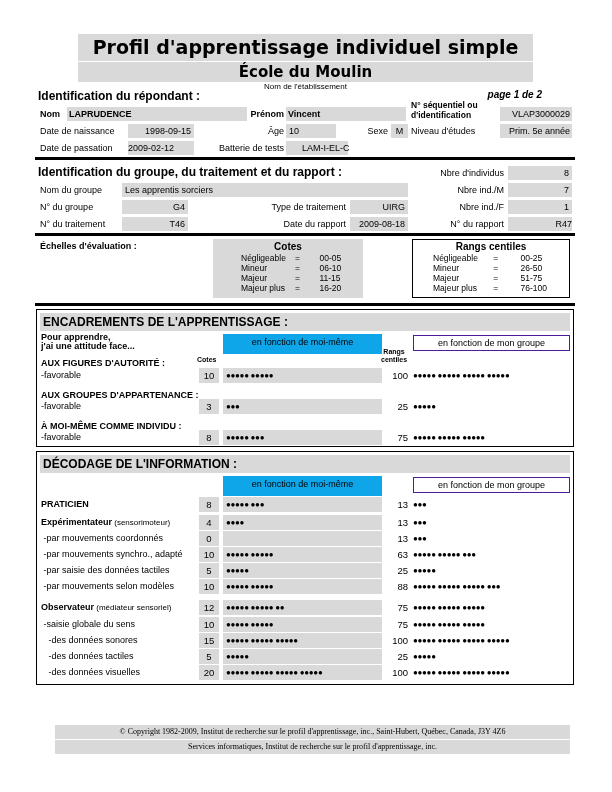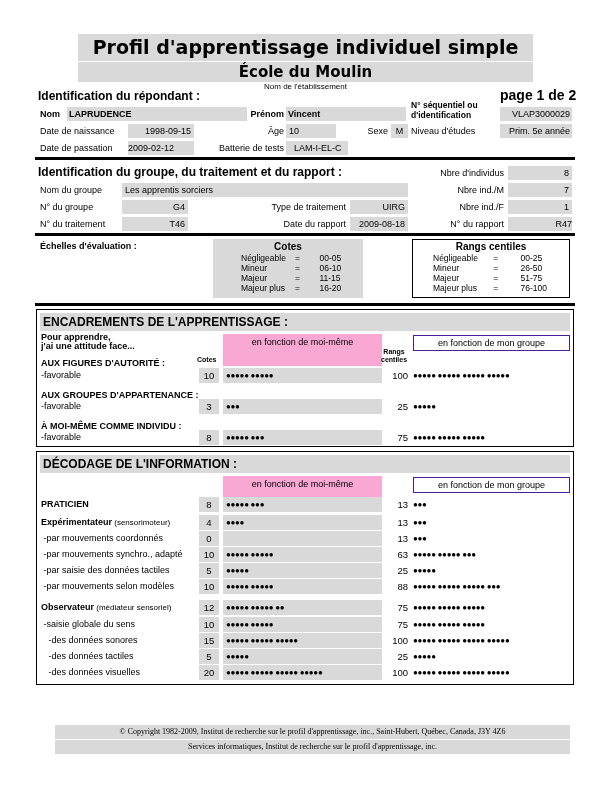--- a/index.html
+++ b/index.html
@@ -28,21 +28,21 @@
   .scale-row { display: flex; }
   .scale-row span:nth-child(1) { width: 62px; }
   .scale-row span:nth-child(2) { width: 28px; text-align: left; }
   .scale-row span:nth-child(3) { width: 50px; }
 
   
   .frame { position: absolute; left: 36px; width: 538px; border: 1.5px solid #000; }
   .band { position: absolute; left: 3px; right: 3px; height: 18px; line-height: 18px;
           font-size: 12px; font-weight: bold; padding-left: 3px; background: #d9d9d9; }
   .lead { position: absolute; left: 4px; font-size: 9px; font-weight: bold; line-height: 9px; }
-  .hdr-self { position: absolute; height: 32px; line-height: 16px; font-size: 9px; text-align: center; background: #f9a8d4; }
+  .hdr-self { position: absolute; height: 20px; line-height: 16px; font-size: 9px; text-align: center; background: #0ea5e9; }
   .hdr-group { position: absolute; height: 16px; line-height: 14px; font-size: 9px; text-align: center; border: 1px solid #4c1d95; }
   .mini { position: absolute; font-size: 7px; font-weight: bold; line-height: 8px; text-align: center; }
 
   .row { position: absolute; left: 0; right: 0; height: 15px; }
   .row .lbl { position: absolute; left: 4px; top: 0; line-height: 15px; font-size: 9px; white-space: nowrap; }
   .row .lbl small { font-size: 8px; font-weight: normal; }
   .row .score { position: absolute; left: 162px; width: 20px; height: 15px; line-height: 15px; font-size: 9.5px; text-align: center; background: #d9d9d9; }
   .row .bar { position: absolute; left: 186px; width: 159px; height: 15px; line-height: 15px; font-size: 8px; letter-spacing: -0.3px; padding-left: 3px; background: #d9d9d9; white-space: nowrap; }
   .row .pct { position: absolute; left: 345px; width: 26px; height: 15px; line-height: 15px; font-size: 9.5px; text-align: right; }
   .row .pbar { position: absolute; left: 376px; height: 15px; line-height: 15px; font-size: 8px; letter-spacing: -0.3px; white-space: nowrap; }
@@ -53,21 +53,21 @@
           font-family: "Liberation Serif", "DejaVu Serif", serif; font-size: 8px; background: #d9d9d9; }
 </style>
 </head>
 <body>
 
 <div id="title" class="abs gray">Profil d'apprentissage individuel simple</div>
 <div id="school" class="abs gray">École du Moulin</div>
 <div id="school-caption" class="abs">Nom de l'établissement</div>
 
 <div class="section-title" style="left:38px; top:89px;">Identification du répondant :</div>
-<div class="cell b r" style="left:500px; top:88px; width:70px; font-size:14px;">page 1 de 2</div>
+<div class="cell b r" style="left:472px; top:88px; width:70px; font-size:10px;font-style:italic;">page 1 de 2</div>
 
 <div class="cell b" style="left:40px; top:107px;">Nom</div>
 <div class="cell b gray" style="left:67px; top:107px; width:180px; padding-left:2px;">LAPRUDENCE</div>
 <div class="cell b r" style="left:220px; top:107px; width:64px;">Prénom</div>
 <div class="cell b gray" style="left:286px; top:107px; width:120px; padding-left:2px;">Vincent</div>
 <div class="abs b" style="left:411px; top:100px; font-size:8.5px; line-height:10px;">
   <div>N° séquentiel ou</div>
   <div>d'identification</div>
 </div>
 <div class="cell gray r" style="left:500px; top:107px; width:72px; padding-right:2px;">VLAP3000029</div>
@@ -77,21 +77,21 @@
 <div class="cell r" style="left:230px; top:124px; width:54px;">Âge</div>
 <div class="cell gray" style="left:286px; top:124px; width:50px; padding-left:3px;">10</div>
 <div class="cell r" style="left:355px; top:124px; width:33px;">Sexe</div>
 <div class="cell gray c" style="left:391px; top:124px; width:17px;">M</div>
 <div class="cell" style="left:411px; top:124px;">Niveau d'études</div>
 <div class="cell gray r" style="left:500px; top:124px; width:72px; padding-right:2px;">Prim. 5e année</div>
 
 <div class="cell" style="left:40px; top:141px;">Date de passation</div>
 <div class="cell gray r" style="left:128px; top:141px; width:66px; padding-right:21px;">2009-02-12</div>
 <div class="cell r" style="left:200px; top:141px; width:84px;">Batterie de tests</div>
-<div class="cell gray" style="left:286px; top:141px; width:62px; padding-left:8px;">LAM-I-EL-C</div>
+<div class="cell gray" style="left:286px; top:141px; width:62px; padding-left:16px;">LAM-I-EL-C</div>
 
 <div class="hrule" style="top:157px;"></div>
 
 <div class="section-title" style="left:38px; top:165px;">Identification du groupe, du traitement et du rapport :</div>
 <div class="cell r" style="left:420px; top:166px; width:84px;">Nbre d'individus</div>
 <div class="cell gray r" style="left:508px; top:166px; width:64px; padding-right:3px;">8</div>
 
 <div class="cell" style="left:40px; top:183px;">Nom du groupe</div>
 <div class="cell gray" style="left:122px; top:183px; width:286px; padding-left:3px;">Les apprentis sorciers</div>
 <div class="cell r" style="left:420px; top:183px; width:84px;">Nbre ind./M</div>

